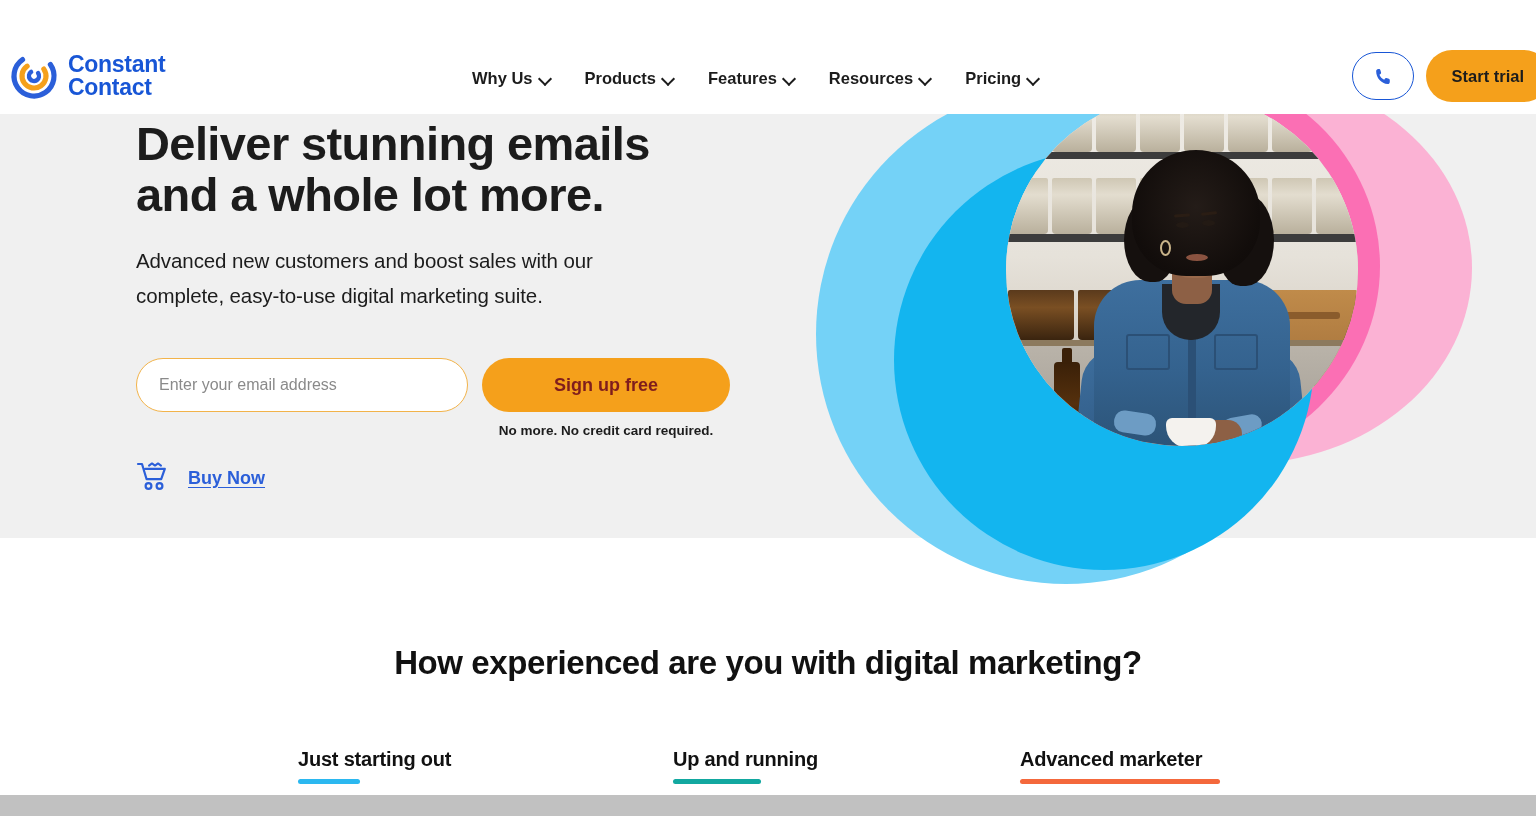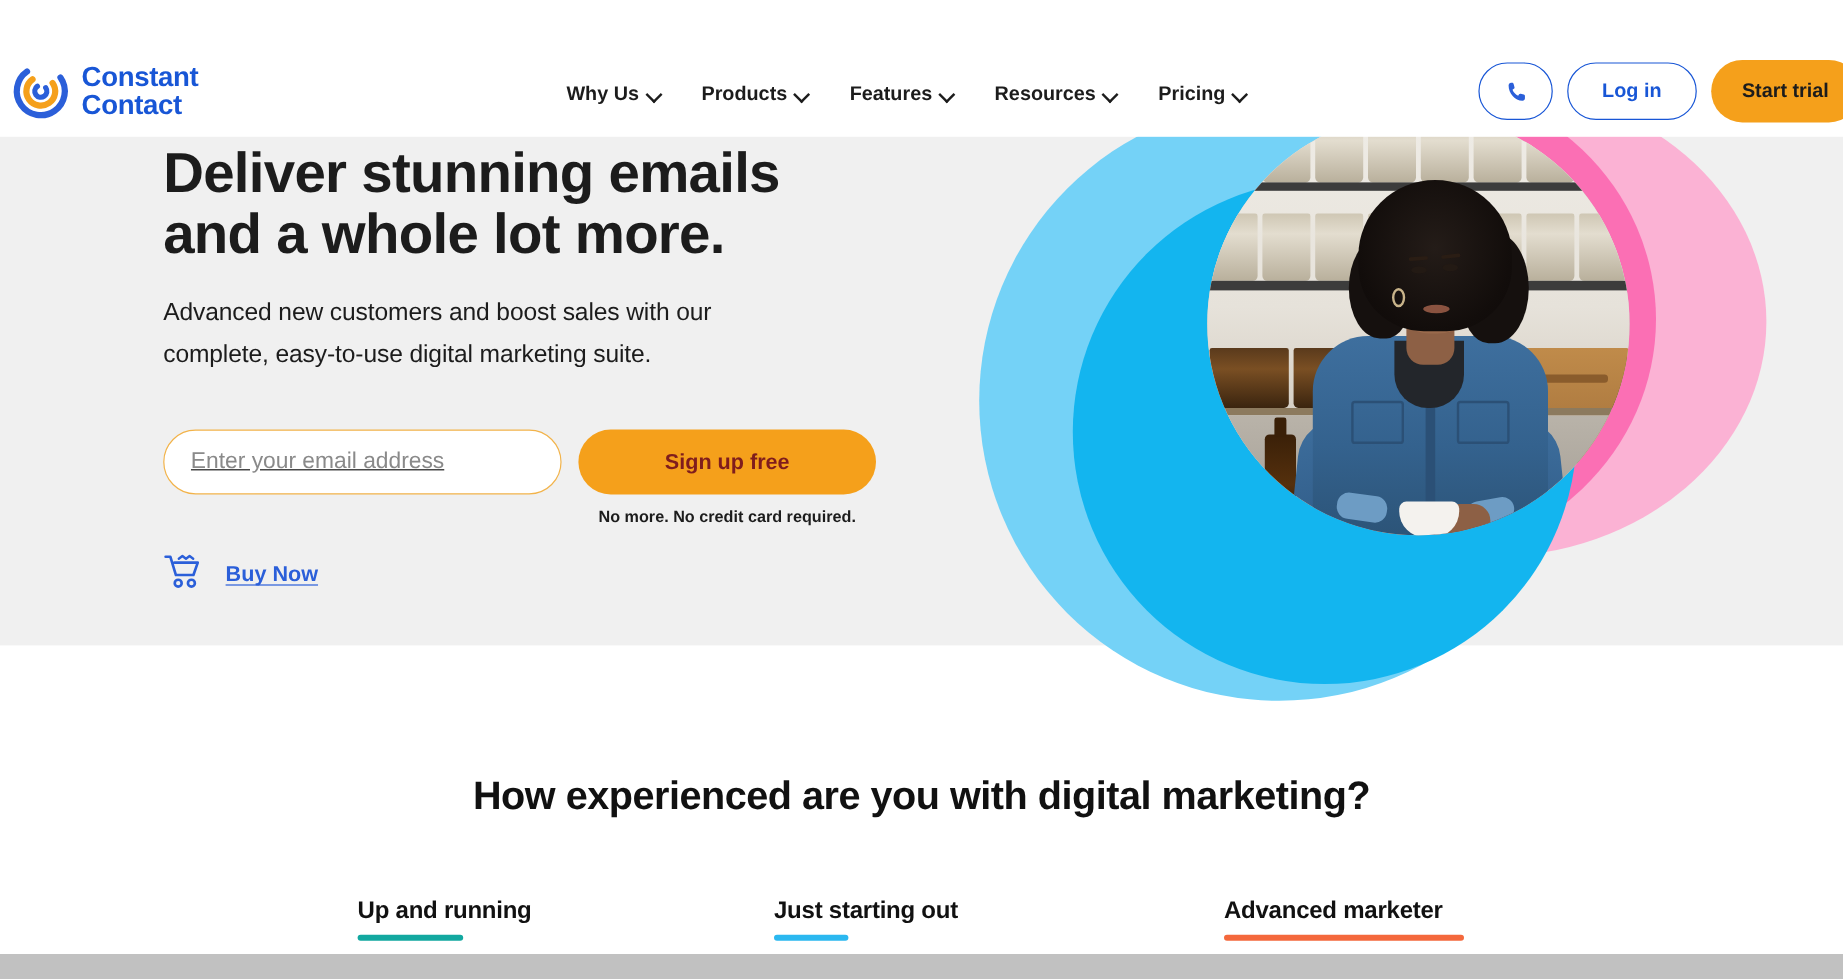--- a/index.html
+++ b/index.html
@@ -160,22 +160,22 @@
   .sub {
     margin-top: 24px; font-size: 20.5px; color: #1c1c1c;
     line-height: 1.68; letter-spacing: -0.1px;
   }
   .sub .l2 { display: block; }
 
   .form-row { margin-top: 45px; display: flex; align-items: center; gap: 14px; }
   .email-input {
     width: 332px; height: 54px; border-radius: 28px;
     border: 1.5px solid #f2b34a; background: #fff;
-    padding: 0 22px; font-size: 19px; color: #1c1c1c;
-    font-family: "Liberation Sans", sans-serif; outline: none; text-decoration: underline;
+    padding: 0 22px; font-size: 16px; color: #1c1c1c;
+    font-family: "Liberation Sans", sans-serif; outline: none;
   }
   .email-input::placeholder { color: #8a8a8a; }
   .btn-signup {
     width: 248px; height: 54px; border-radius: 28px;
     background: #f5a01b; border: none;
     font-size: 18px; font-weight: bold; color: #7f1d1d;
     cursor: pointer; font-family: "Liberation Sans", sans-serif;
   }
   .fineprint {
     margin-top: 11px; margin-left: 346px; width: 248px;
@@ -325,23 +325,20 @@
         <span class="chev"></span>
       </div>
     </div>
 
     <div class="header-actions">
       <div class="btn-phone">
         <svg width="19" height="19" viewBox="0 0 24 24">
           <path d="M6.6 2.5 C5.2 2.5 4 3.8 4 5.3 c0 8.6 6.6 15.6 14.6 16.2 1.4 .1 2.6-1.1 2.6-2.6 v-2.4 c0-.8-.5-1.4-1.2-1.6 l-3.2-.9 c-.7-.2-1.4 .1-1.8 .7 l-.9 1.4 C11.4 14.9 9.2 12.6 8.1 9.8 l1.4-.9 c.6-.4 .9-1.1 .7-1.8 L9.3 3.8 C9.1 3.1 8.4 2.5 7.7 2.5 Z" fill="#2b5fd9"></path>
         </svg>
       </div>
-      <div class="btn-login">
-        <span>Log in</span>
-      </div>
       <div class="btn-trial">
         <span>Start trial</span>
       </div>
     </div>
   </div>
 
   <div class="hero-copy">
     <h1 class="h1">
       <span>Deliver stunning emails</span>
       <span class="l2">and a whole lot more.</span>
@@ -366,28 +363,28 @@
           <circle cx="23.5" cy="25" r="2.9" fill="none" stroke="#2b5fd9" stroke-width="2.2"></circle>
         </svg>
       </span>
       <span class="buynow-label">Buy Now</span>
     </div>
   </div>
 
   <div class="section-title">How experienced are you with digital marketing?</div>
 
   <div class="tabs">
+    <div class="tab t1">
+      <div class="tab-label">Just starting out</div>
+      <div class="tab-underline"></div>
+    </div>
     <div class="tab t2">
       <div class="tab-label">Up and running</div>
       <div class="tab-underline"></div>
     </div>
-    <div class="tab t1">
-      <div class="tab-label">Just starting out</div>
-      <div class="tab-underline"></div>
-    </div>
     <div class="tab t3">
       <div class="tab-label">Advanced marketer</div>
       <div class="tab-underline"></div>
     </div>
   </div>
 
   <div class="scrollbar"></div>
 
 </div>
 

